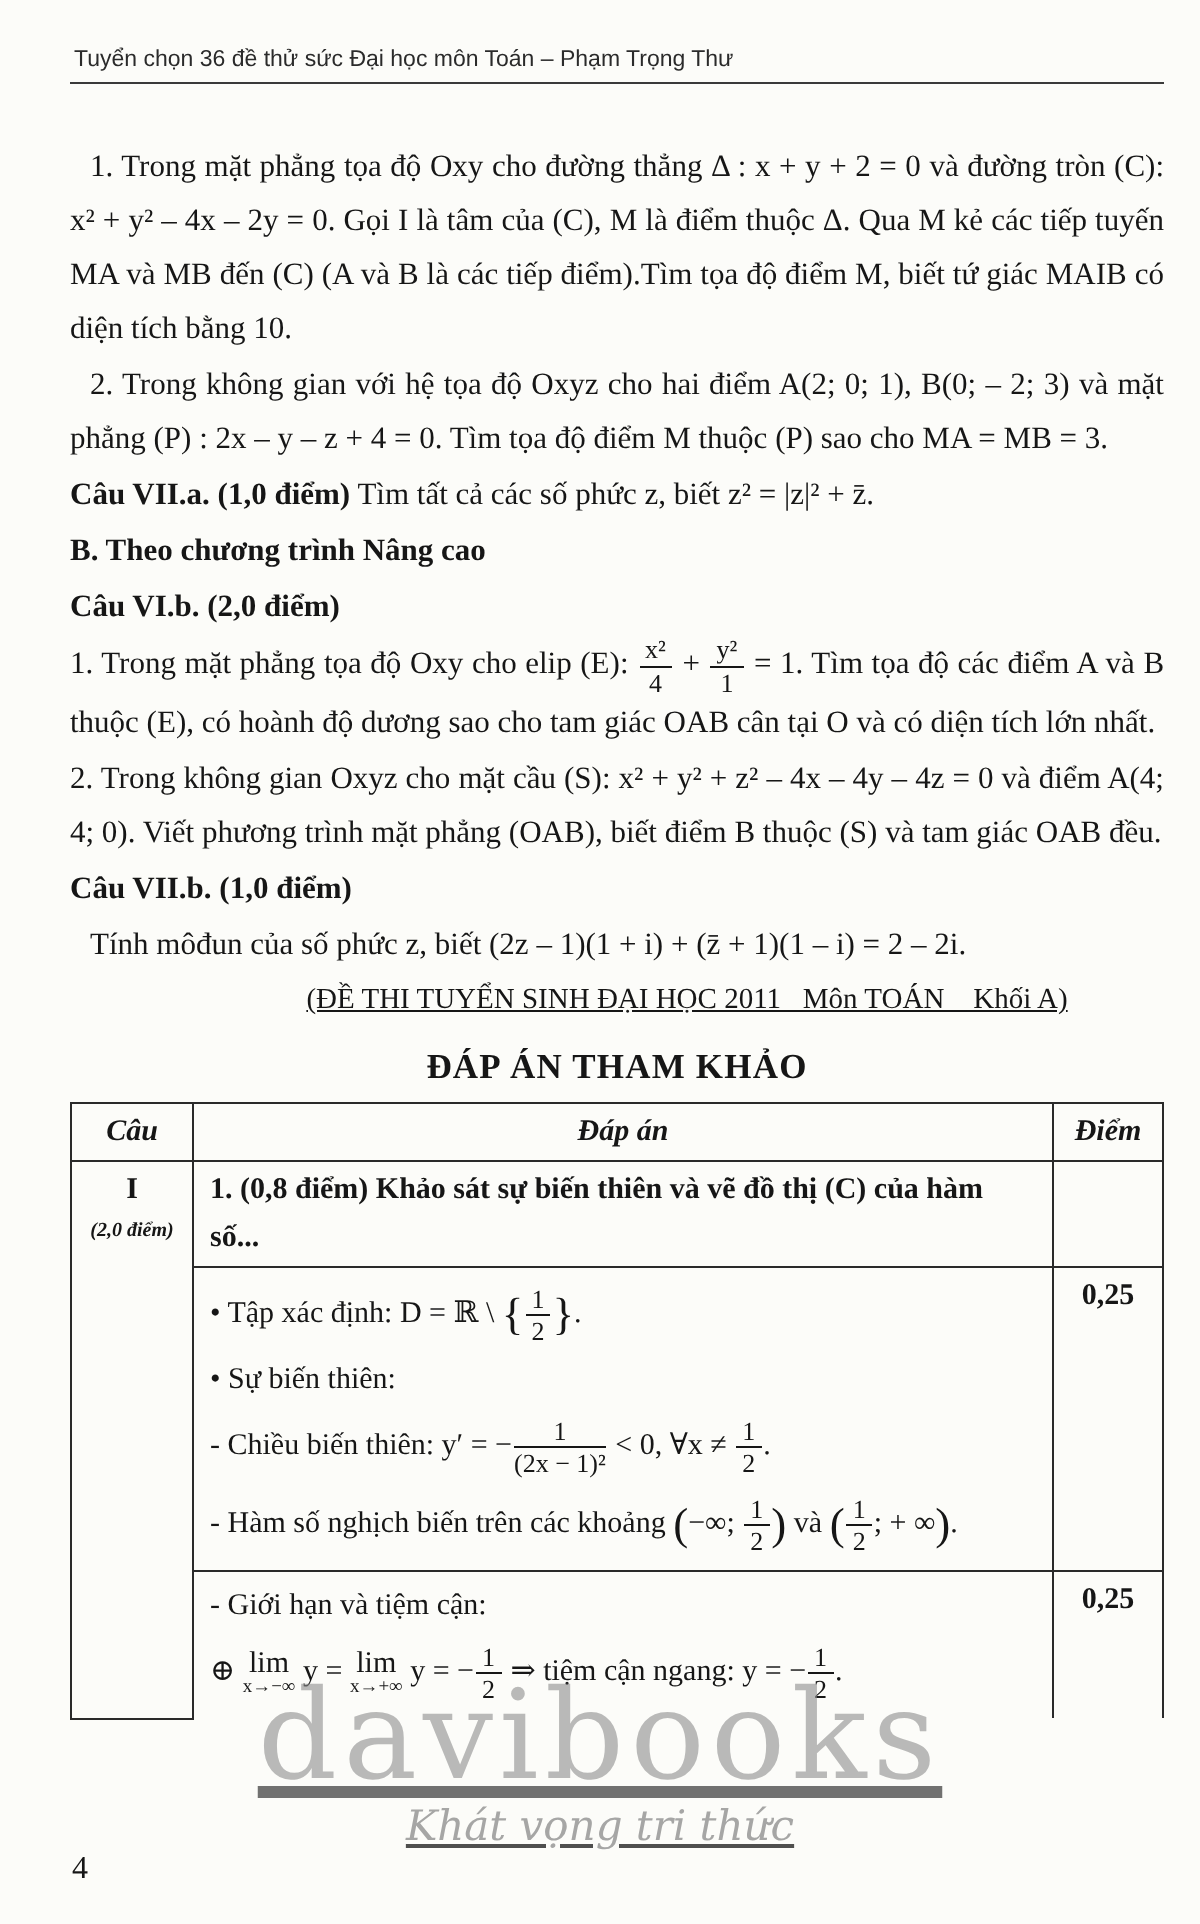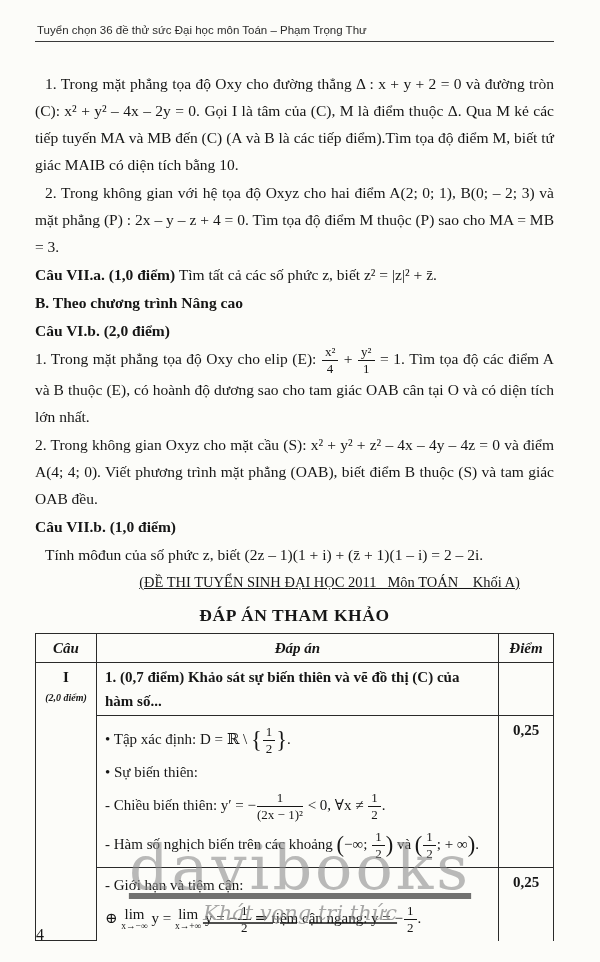--- a/index.html
+++ b/index.html
@@ -1,21 +1,21 @@
 <!DOCTYPE html>
 <html><head>
 <meta charset="utf-8">
 <style>
   html,body{margin:0;padding:0;}
   body{
     width:600px;height:962px;position:relative;overflow:hidden;
     background:#fcfcf9;color:#161616;
     font-family:"Liberation Serif","DejaVu Serif",serif;
   }
-  .page{position:absolute;inset:0;padding:20px 46px 0 35px;}
+  .page{position:absolute;inset:0;padding:20px 18px 0 35px;}
   .running-head{
     font-family:"Liberation Sans","DejaVu Sans",sans-serif;
     font-size:11.5px;color:#2b2b2b;padding:4px 0 5px 2px;
     border-bottom:1.6px solid #3a3a3a;
   }
   .content{margin-top:28px;font-size:15.5px;line-height:27px;text-align:justify;}
   .content p{margin:1px 0;}
   .indent{text-indent:10px;}
   .b{font-weight:bold;}
   .frac{display:inline-block;text-align:center;vertical-align:middle;line-height:1.05;font-size:13px;padding:0 1px;}
@@ -82,21 +82,21 @@
       <th>Đáp án</th>
       <th class="h-diem">Điểm</th>
     </tr>
 
     <tr>
       <td class="c-cau" rowspan="3">
         <div class="b">I</div>
         <div class="cau-sub">(2,0 điểm)</div>
       </td>
       <td>
-        <div class="b">1. (0,7 điểm) Khảo sát sự biến thiên và vẽ đồ thị (C) của hàm số...</div>
+        <div class="b">1. (0,8 điểm) Khảo sát sự biến thiên và vẽ đồ thị (C) của hàm số...</div>
       </td>
       <td class="c-diem"></td>
     </tr>
 
     <tr>
       <td>
         <div class="ansline tall"><span>• Tập xác định:  D = ℝ \ </span><span class="big">{</span><span class="frac"><span class="fnum">1</span><span class="fden">2</span></span><span class="big">}</span><span>.</span></div>
         <div class="ansline">• Sự biến thiên:</div>
         <div class="ansline tall"><span>- Chiều biến thiên:  y′ = −</span><span class="frac"><span class="fnum">1</span><span class="fden">(2x − 1)²</span></span><span> &lt; 0, ∀x ≠ </span><span class="frac"><span class="fnum">1</span><span class="fden">2</span></span><span>.</span></div>
         <div class="ansline tall"><span>- Hàm số nghịch biến trên các khoảng </span><span class="big">(</span><span>−∞; </span><span class="frac"><span class="fnum">1</span><span class="fden">2</span></span><span class="big">)</span><span> và </span><span class="big">(</span><span class="frac"><span class="fnum">1</span><span class="fden">2</span></span><span>; + ∞</span><span class="big">)</span><span>.</span></div>

